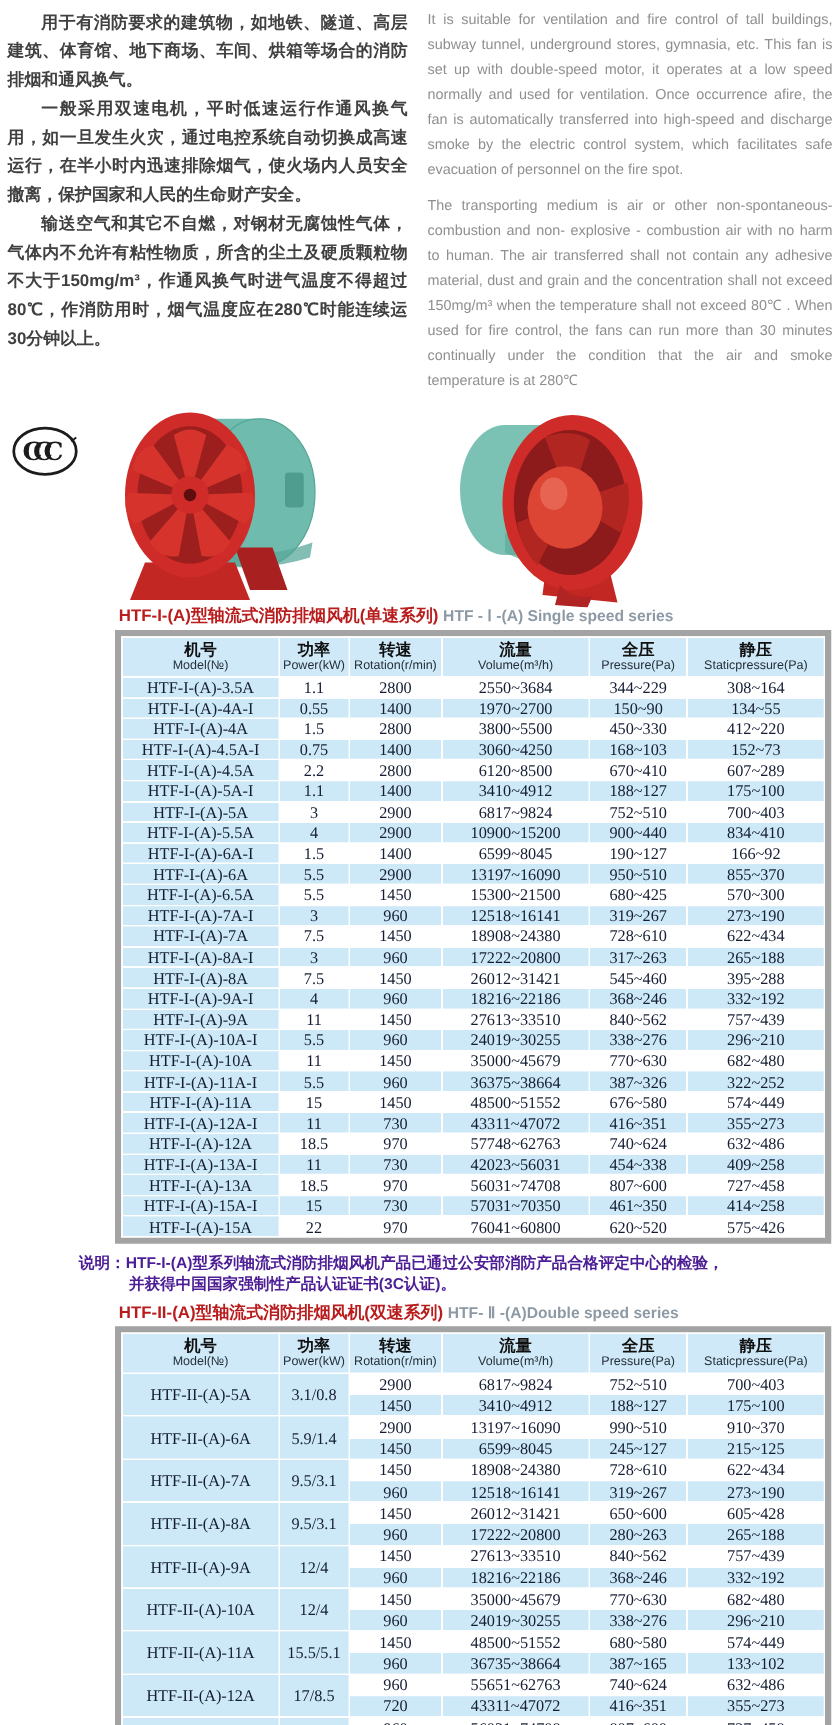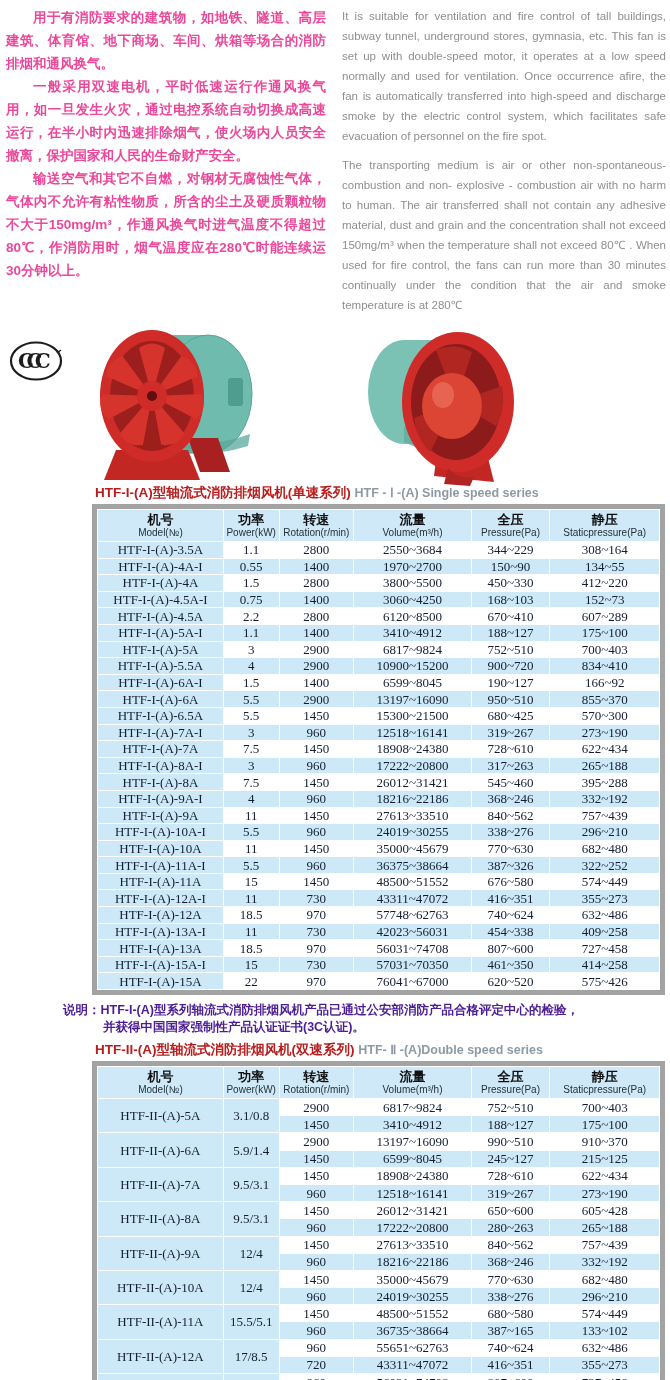--- a/index.html
+++ b/index.html
@@ -1,20 +1,20 @@
 <!DOCTYPE html>
 <html><head>
 <meta charset="utf-8">
 <style>
   html,body{margin:0;padding:0;background:#fff;}
   .page{position:relative;width:670px;height:1380px;background:#ffffff;overflow:hidden;
         font-family:"Liberation Sans",sans-serif;}
   
   .intro{display:flex;gap:12px;padding:6px 4px 0 6px;}
-  .intro-cn{width:320px;font-size:13.5px;line-height:23px;color:#ec4899;font-weight:600;text-align:justify;}
+  .intro-cn{width:320px;font-size:13.5px;line-height:23px;color:#404040;font-weight:600;text-align:justify;}
   .intro-cn p{margin:0;text-indent:2em;}
   .intro-en{flex:1;font-size:11.5px;line-height:20px;color:#8f8f8f;text-align:justify;}
   .intro-en p{margin:0 0 9px 4px;}
   
   .product-row{position:relative;height:158px;}
   .ccc{position:absolute;left:8px;top:14px;}
   .fan-left{position:absolute;left:86px;top:-2px;}
   .fan-right{position:absolute;left:352px;top:2px;}
   
   .tbl-title{margin:3px 0 3px 95px;font-size:13.5px;font-weight:bold;line-height:16px;}
@@ -197,21 +197,21 @@
             <td>2900</td>
             <td>6817~9824</td>
             <td>752~510</td>
             <td>700~403</td>
           </tr>
           <tr class="blue">
             <td class="model-col">HTF-I-(A)-5.5A</td>
             <td>4</td>
             <td>2900</td>
             <td>10900~15200</td>
-            <td>900~720</td>
+            <td>900~440</td>
             <td>834~410</td>
           </tr>
           <tr>
             <td class="model-col">HTF-I-(A)-6A-I</td>
             <td>1.5</td>
             <td>1400</td>
             <td>6599~8045</td>
             <td>190~127</td>
             <td>166~92</td>
           </tr>
@@ -348,21 +348,21 @@
             <td>15</td>
             <td>730</td>
             <td>57031~70350</td>
             <td>461~350</td>
             <td>414~258</td>
           </tr>
           <tr>
             <td class="model-col">HTF-I-(A)-15A</td>
             <td>22</td>
             <td>970</td>
-            <td>76041~67000</td>
+            <td>76041~60800</td>
             <td>620~520</td>
             <td>575~426</td>
           </tr>
         </tbody>
     </table>
   </div>
   <div class="note">
     <div><span>说明：</span><span>HTF-I-(A)型系列轴流式消防排烟风机产品已通过公安部消防产品合格评定中心的检验，</span></div>
     <div class="l2">并获得中国国家强制性产品认证证书(3C认证)。</div>
   </div>

